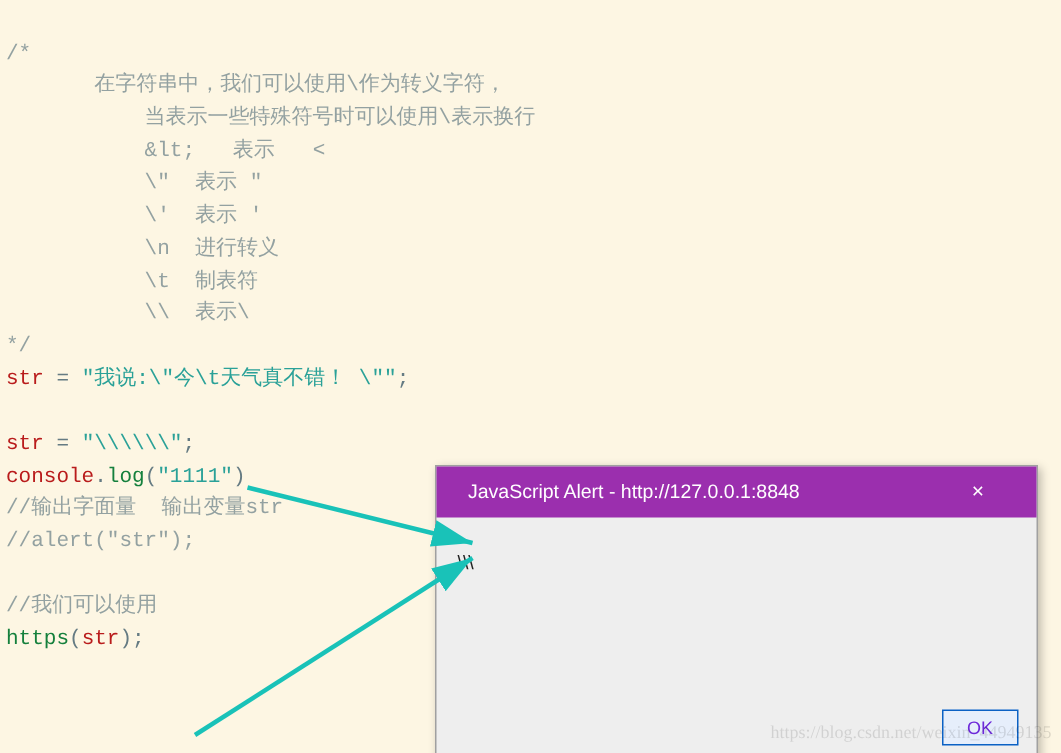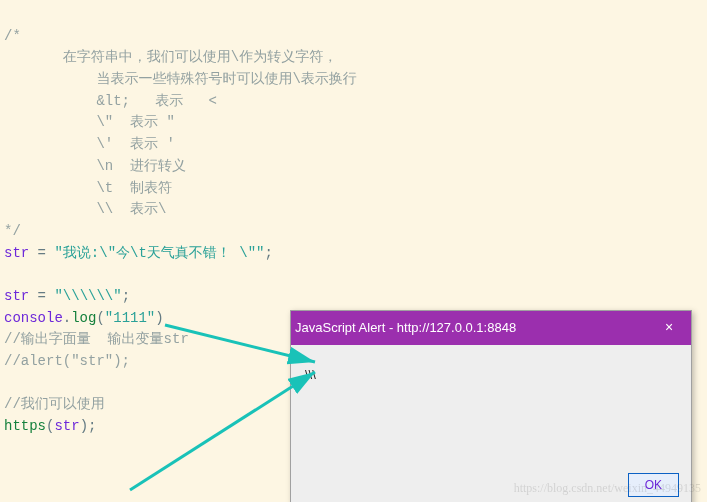--- a/index.html
+++ b/index.html
@@ -14,39 +14,39 @@
     height: 502px;
     box-sizing: border-box;
     position: relative;
     overflow: hidden;
   }
   .code {
     white-space: pre;
     position: relative;
   }
   .comment { color: #93a1a1; }
-  .ident   { color: #6d28d9; }
+  .ident   { color: #b91c1c; }
   .punct   { color: #657b83; }
   .string  { color: #2aa198; }
   .func    { color: #15803d; }
 
   .alert-box {
     position: absolute;
     left: 290px;
     top: 310px;
     width: 400px;
     background: #eeeeee;
     border: 1px solid #a0a0a0;
     box-shadow: 2px 2px 6px rgba(0,0,0,0.25);
     font-family: "Segoe UI", Arial, sans-serif;
   }
   .alert-title {
     background: #9b2fae;
     color: #fff;
-    padding: 6px 4px;
+    padding: 6px 21px;
     font-size: 13px;
     display: flex;
     align-items: center;
     justify-content: space-between;
   }
   .alert-title-text { flex: 1; }
   .close-x {
     width: 36px;
     text-align: center;
     font-size: 14px;

